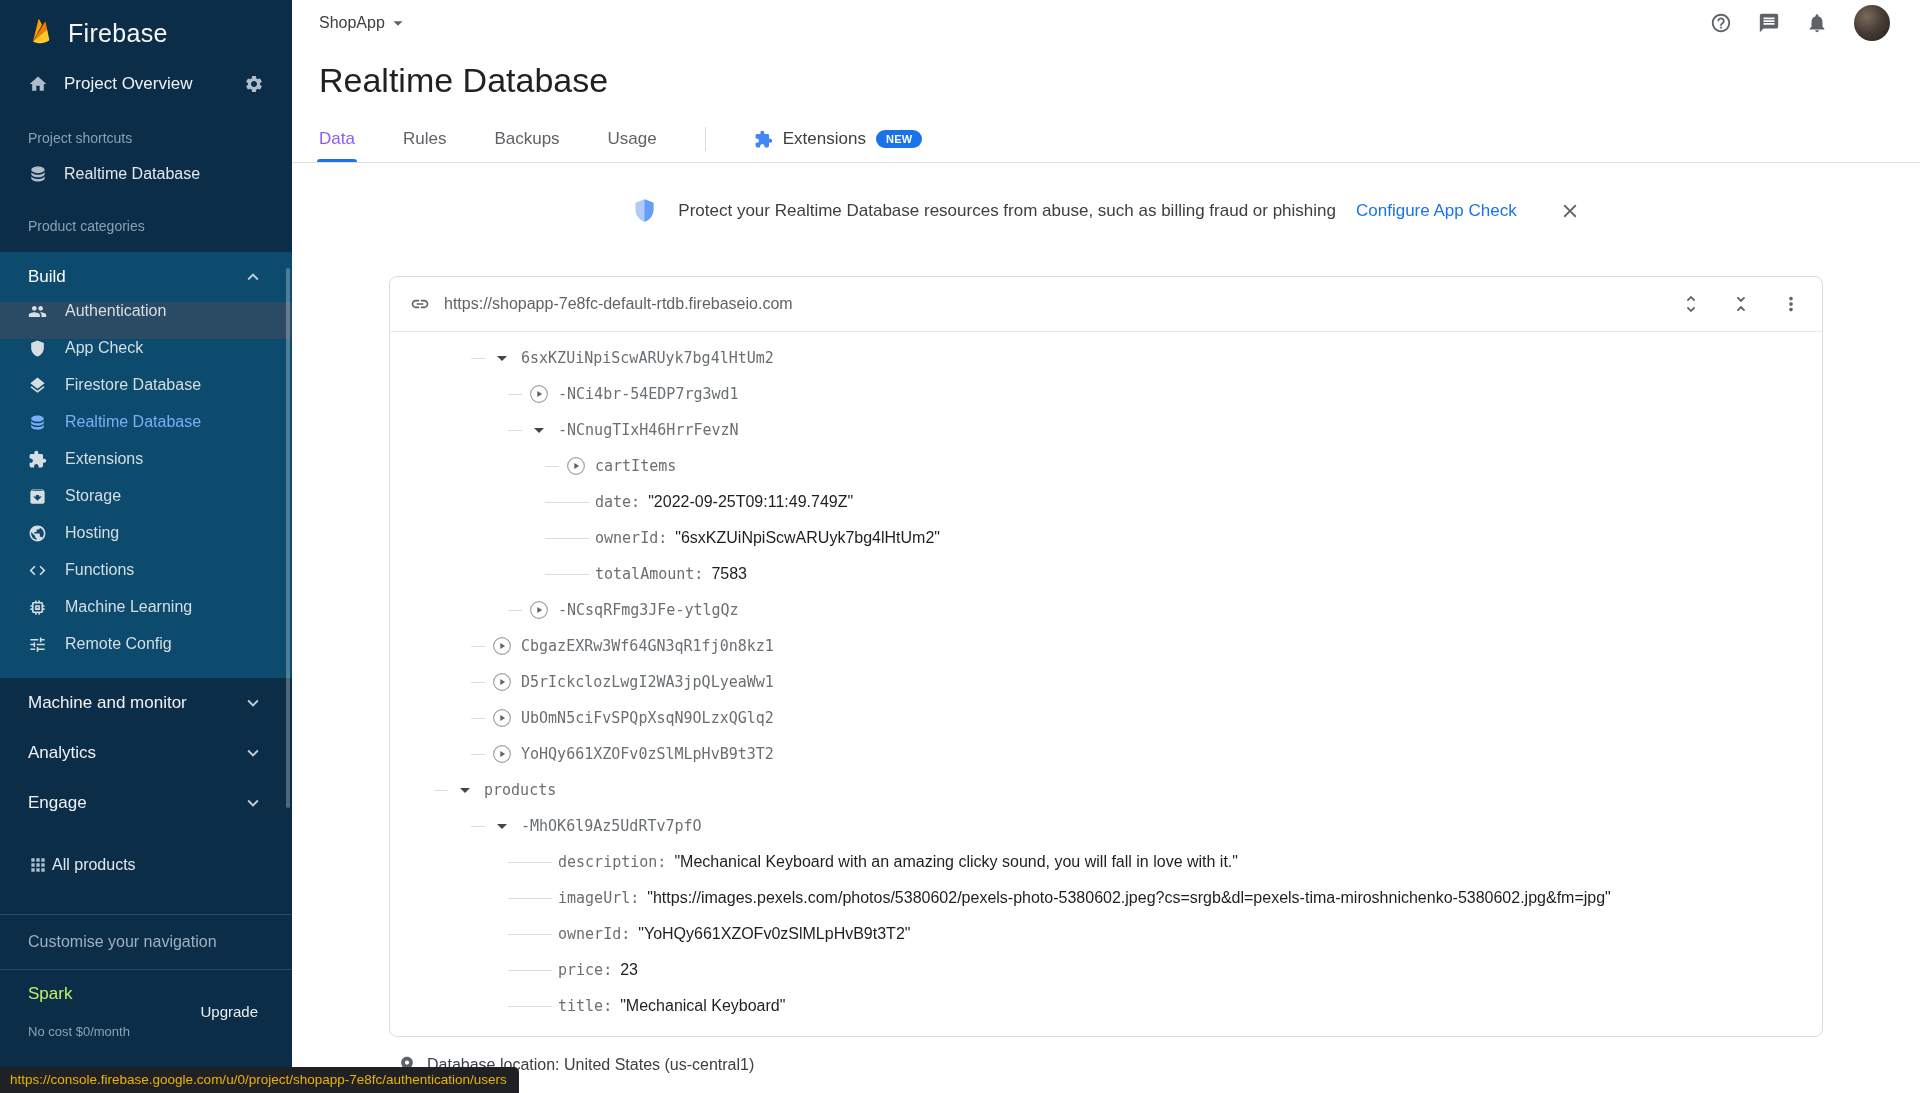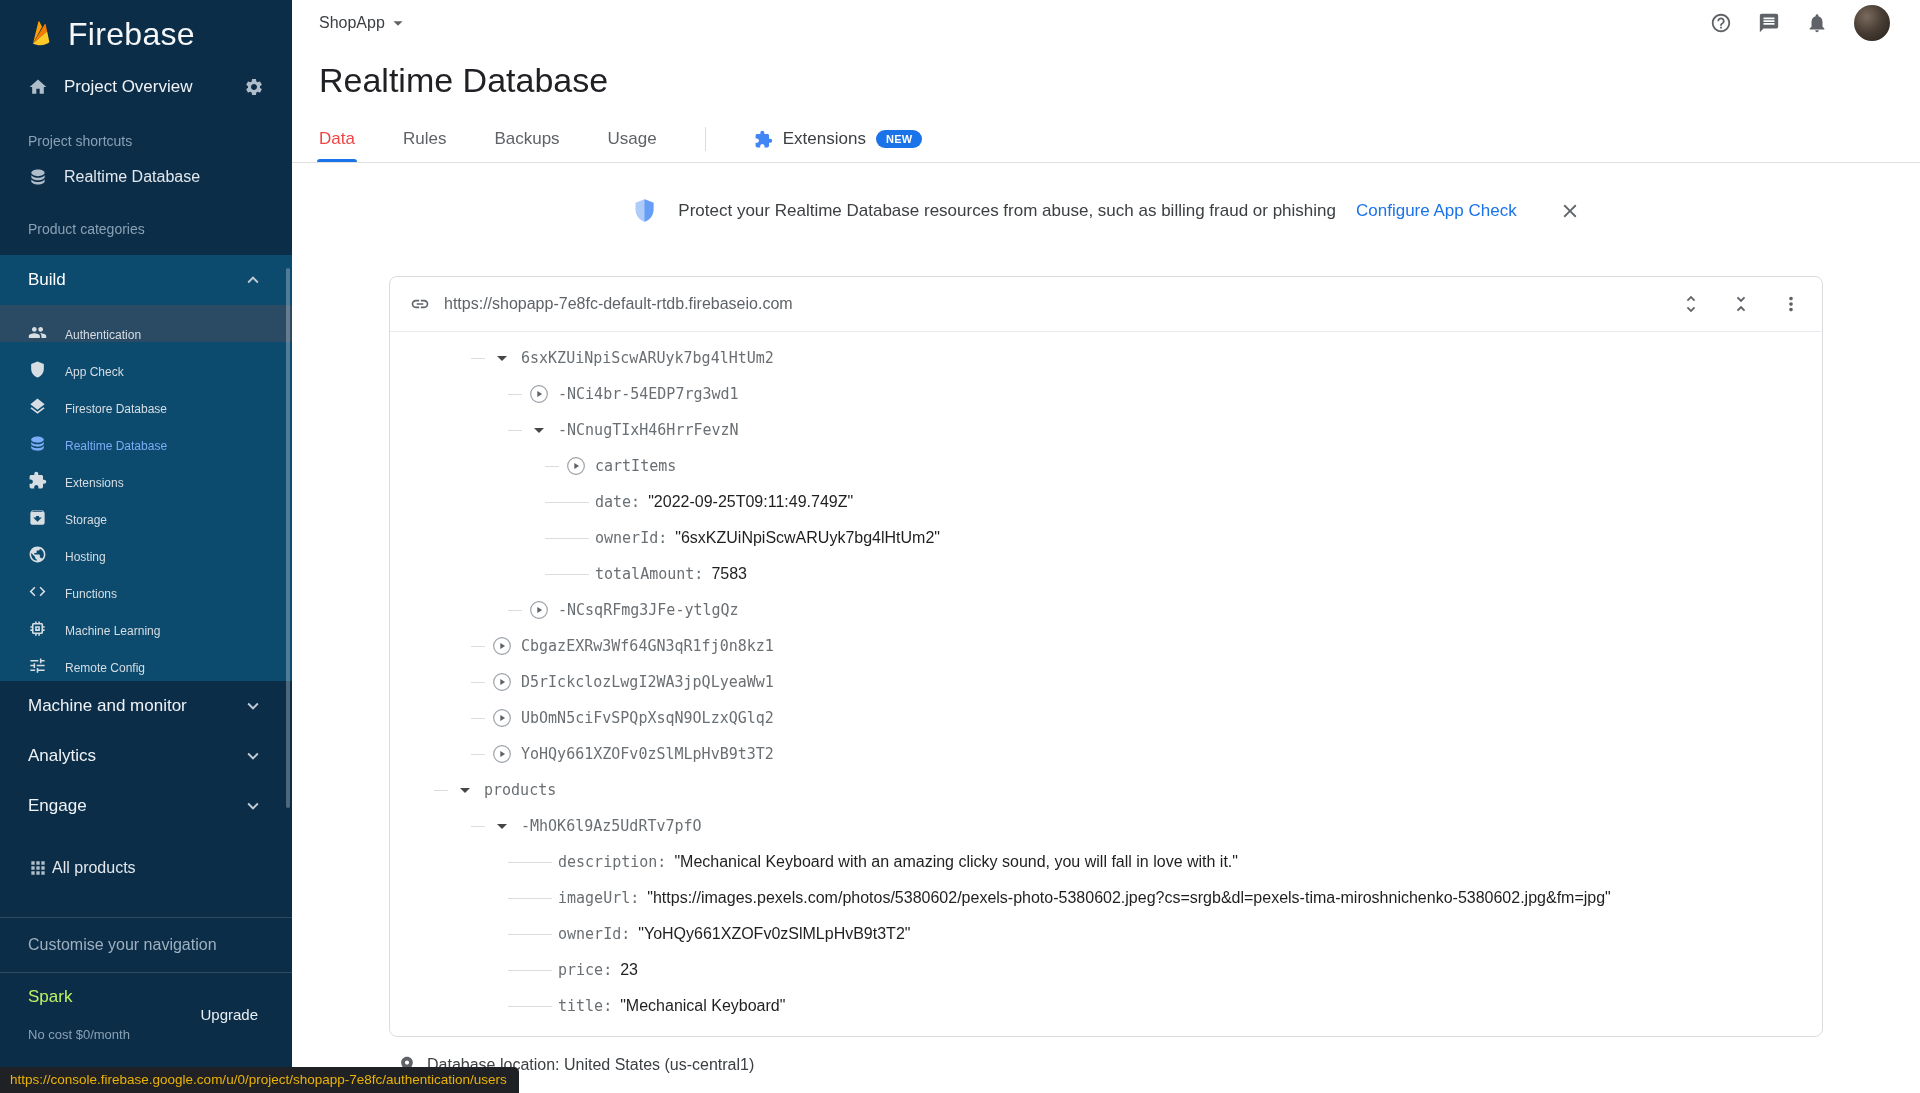--- a/index.html
+++ b/index.html
@@ -4,31 +4,31 @@
 <style>
   html,body{margin:0;padding:0;background:#fff;}
   body{width:1920px;height:1093px;overflow:hidden;font-family:"Liberation Sans",sans-serif;}
   .app{display:flex;width:1920px;height:1093px;}
 
   
   .sidebar{position:relative;width:292px;min-width:292px;height:100%;background:#0c2d48;color:#dde3ea;overflow:hidden;display:flex;flex-direction:column;}
   [data-icon]{display:inline-flex;flex:none;}
   [data-icon] svg{width:100%;height:100%;fill:currentColor;}
   .logo-row{display:flex;align-items:center;gap:12px;padding:16px 0 10px 28px;cursor:pointer;}
-  .brand-text{font-size:32px;color:#f4f6f8;letter-spacing:.3px;}
+  .brand-text{font-size:25px;color:#f4f6f8;letter-spacing:.3px;}
   .nav-row{display:flex;align-items:center;gap:16px;height:48px;padding:0 28px;cursor:pointer;font-size:17px;color:#eef2f5;}
   .nav-row .trail{margin-left:auto;}
   .ic20{width:20px;height:20px;color:#aebdc9;}
   .ic22{width:22px;height:22px;color:#c2ccd5;}
   .section-label{color:#89a1b4;font-size:14px;padding:22px 28px 6px;}
   .shortcut-row{display:flex;align-items:center;gap:16px;height:44px;padding:0 28px;font-size:16px;color:#e2e8ed;cursor:pointer;}
   .build-panel{background:#0c4a6e;margin-top:12px;padding-bottom:6px;}
   .build-header{display:flex;align-items:center;height:50px;padding:0 28px;font-size:17px;font-weight:500;color:#fff;cursor:pointer;}
   .build-header .trail{margin-left:auto;}
-  .build-item{display:flex;align-items:flex-end;gap:18px;height:37px;padding:0 28px;font-size:12px;color:#d7dee3;cursor:pointer;}
+  .build-item{display:flex;align-items:flex-start;gap:18px;height:37px;padding:0 28px;font-size:16px;color:#d7dee3;cursor:pointer;}
   .build-item.hover{background:#2b4a63;}
   .build-item.active{color:#7cacf8;}
   .section-row{display:flex;align-items:center;height:50px;padding:0 28px;font-size:17px;font-weight:500;color:#f0f3f5;cursor:pointer;}
   .section-row .trail{margin-left:auto;}
   .all-products-row{display:flex;align-items:center;gap:4px;height:46px;padding:0 28px;margin-top:14px;font-size:16px;color:#e2e8ed;cursor:pointer;}
   .side-divider{border-top:1px solid rgba(255,255,255,.14);margin-top:26px;}
   .customise-row{padding:18px 28px 6px;font-size:16px;color:#9db0c0;cursor:pointer;}
   .plan-row{display:flex;align-items:center;border-top:1px solid rgba(255,255,255,.14);margin-top:12px;padding:14px 28px;}
   .plan-name{font-size:17px;color:#bef264;}
   .plan-detail{font-size:13px;color:#89a1b4;margin-top:20px;}
@@ -41,21 +41,21 @@
   .topbar{display:flex;align-items:center;height:46px;padding:0 30px 0 27px;}
   .project-selector{display:flex;align-items:center;gap:2px;font-size:16px;color:#3c4043;cursor:pointer;}
   .caret{width:22px;height:22px;color:#5f6368;}
   .topbar-right{margin-left:auto;display:flex;align-items:center;gap:26px;}
   .tb-icon{width:22px;height:22px;color:#5f6368;cursor:pointer;background:none;border:none;padding:0;}
   .avatar{width:36px;height:36px;border-radius:50%;background:radial-gradient(circle at 35% 32%,#7a6a5c 0%,#4a3f36 45%,#221d19 100%);cursor:pointer;flex:none;}
   .page-title{margin:10px 0 0 27px;font-size:34px;line-height:48px;font-weight:400;color:#202124;}
   .tabs{display:flex;align-items:center;gap:48px;height:46px;margin-top:12px;padding-left:27px;border-bottom:1px solid #e0e0e0;}
   .main-tabs{display:flex;align-items:center;gap:48px;height:100%;}
   .tab{position:relative;display:flex;align-items:center;height:100%;font-size:17px;color:#5f6368;cursor:pointer;}
-  .tab.active{color:#ef4444;}
+  .tab.active{color:#8b5cf6;}
   .tab.active::after{content:"";position:absolute;left:-2px;right:-2px;bottom:0;height:3px;background:#1a73e8;border-radius:3px 3px 0 0;}
   .tab-divider{width:1px;height:24px;background:#dadce0;}
   .ext-tab{display:flex;align-items:center;gap:10px;height:100%;font-size:17px;color:#3c4043;cursor:pointer;}
   .ext-icon{width:19px;height:19px;color:#4285f4;}
   .badge{background:#1a73e8;color:#fff;font-size:11px;font-weight:700;letter-spacing:.3px;padding:3px 10px;border-radius:10px;}
 
   .banner{display:flex;align-items:center;justify-content:center;gap:20px;margin-top:34px;}
   .shield-icon{width:27px;height:27px;flex:none;}
   .banner-text{font-size:17px;color:#3c4043;}
   .banner-link{font-size:17px;font-weight:500;color:#1a73e8;background:none;border:none;cursor:pointer;font-family:inherit;padding:0;}

